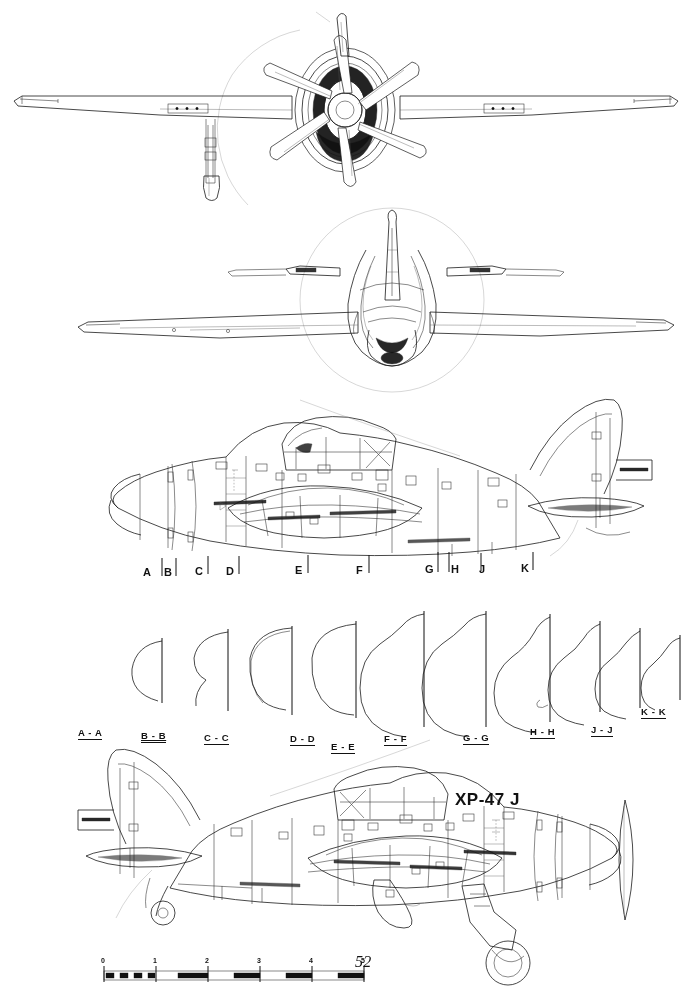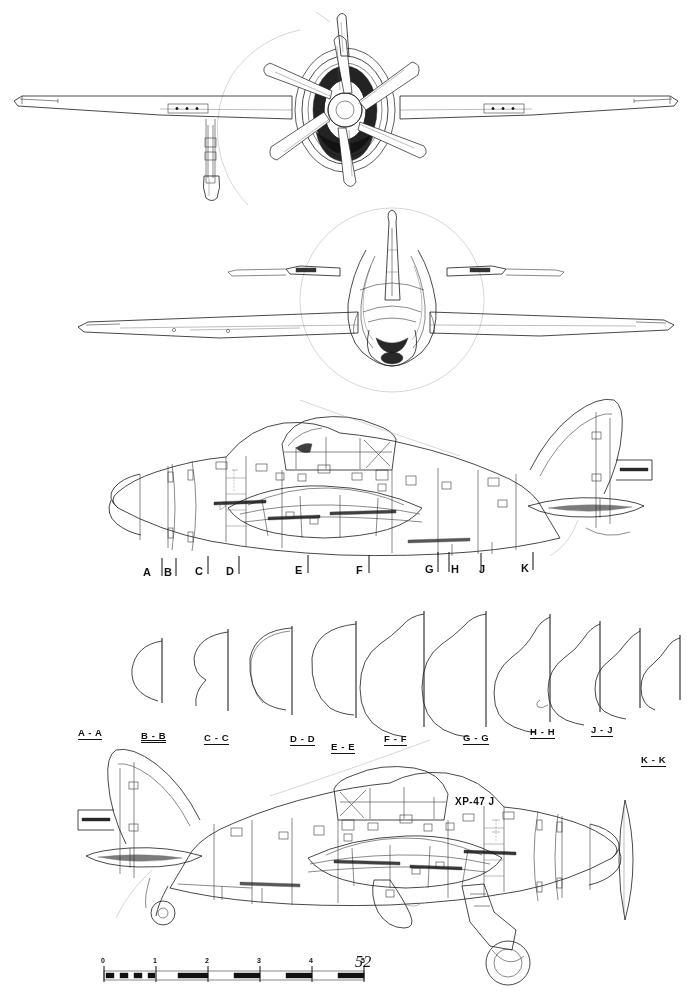--- a/index.html
+++ b/index.html
@@ -28,21 +28,21 @@
     white-space:nowrap;
     letter-spacing:0.3px;
   }
   .station-lbl{font-size:11px;}
   .section-lbl{
     font-size:9.5px;
     border-bottom:1.2px solid #111;
     padding-bottom:0.5px;
     letter-spacing:0.6px;
   }
-  .title-lbl{font-size:10px;letter-spacing:0.5px;margin-top:6px;}
+  .title-lbl{font-size:17px;letter-spacing:0.5px;}
   .page-lbl{font-size:16px;font-weight:normal;font-family:"Liberation Serif",serif;font-style:italic;}
   .scale-num{font-size:7px;font-weight:bold;}
 </style>
 </head>
 <body>
 
 <div id="sheet">
 
   <svg class="drawing" viewBox="0 0 692 1000">
 
@@ -460,21 +460,21 @@
 
   <div class="lbl section-lbl" style="left:78px;top:727px;">A - A</div>
   <div class="lbl section-lbl" style="left:141px;top:730px;text-decoration:underline;">B - B</div>
   <div class="lbl section-lbl" style="left:204px;top:732px;">C - C</div>
   <div class="lbl section-lbl" style="left:266px;top:733px;margin-left:24px;">D - D</div>
   <div class="lbl section-lbl" style="left:331px;top:733px;margin-top:8px;">E - E</div>
   <div class="lbl section-lbl" style="left:384px;top:733px;">F - F</div>
   <div class="lbl section-lbl" style="left:463px;top:732px;">G - G</div>
   <div class="lbl section-lbl" style="left:530px;top:726px;">H - H</div>
   <div class="lbl section-lbl" style="left:591px;top:724px;">J - J</div>
-  <div class="lbl section-lbl" style="left:641px;top:706px;margin-top:48px;">K - K</div>
+  <div class="lbl section-lbl" style="left:641px;top:706px;">K - K</div>
 
   <div class="lbl title-lbl" style="left:455px;top:790px;">XP-47 J</div>
 
   <div class="lbl page-lbl" style="left:355px;top:953px;">52</div>
 
   <div class="lbl scale-num" style="left:101px;top:957px;">0</div>
   <div class="lbl scale-num" style="left:153px;top:957px;">1</div>
   <div class="lbl scale-num" style="left:205px;top:957px;">2</div>
   <div class="lbl scale-num" style="left:257px;top:957px;">3</div>
   <div class="lbl scale-num" style="left:309px;top:957px;">4</div>

